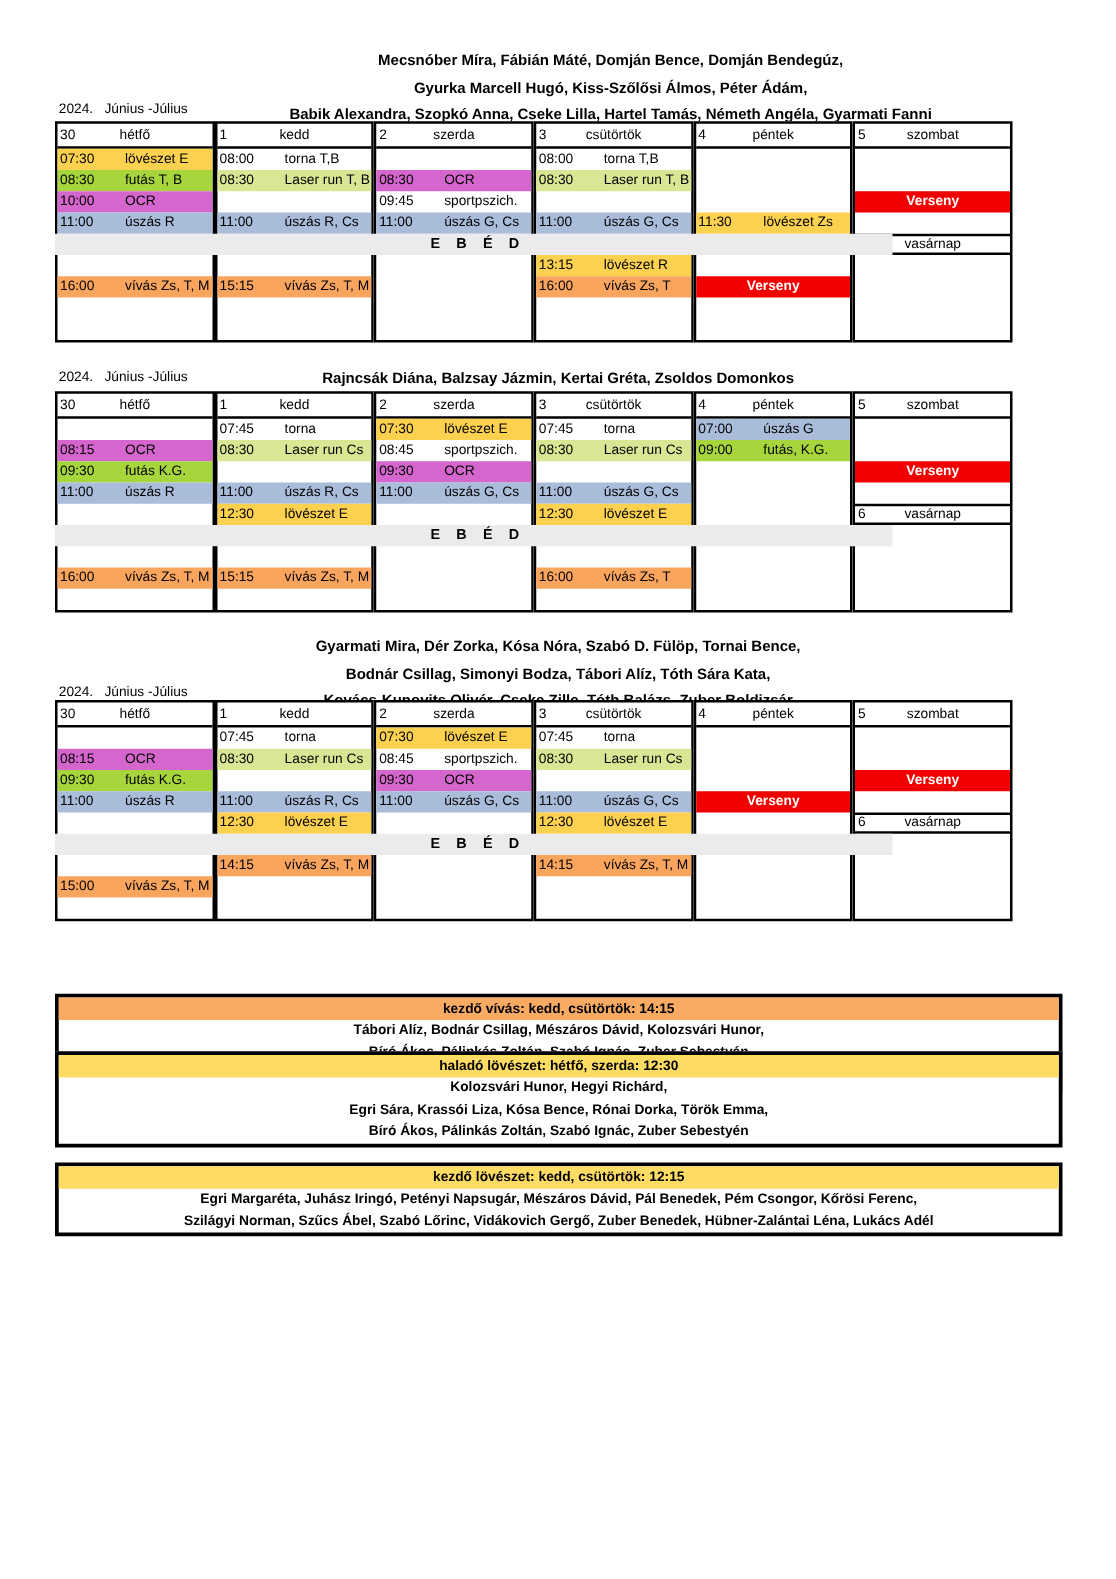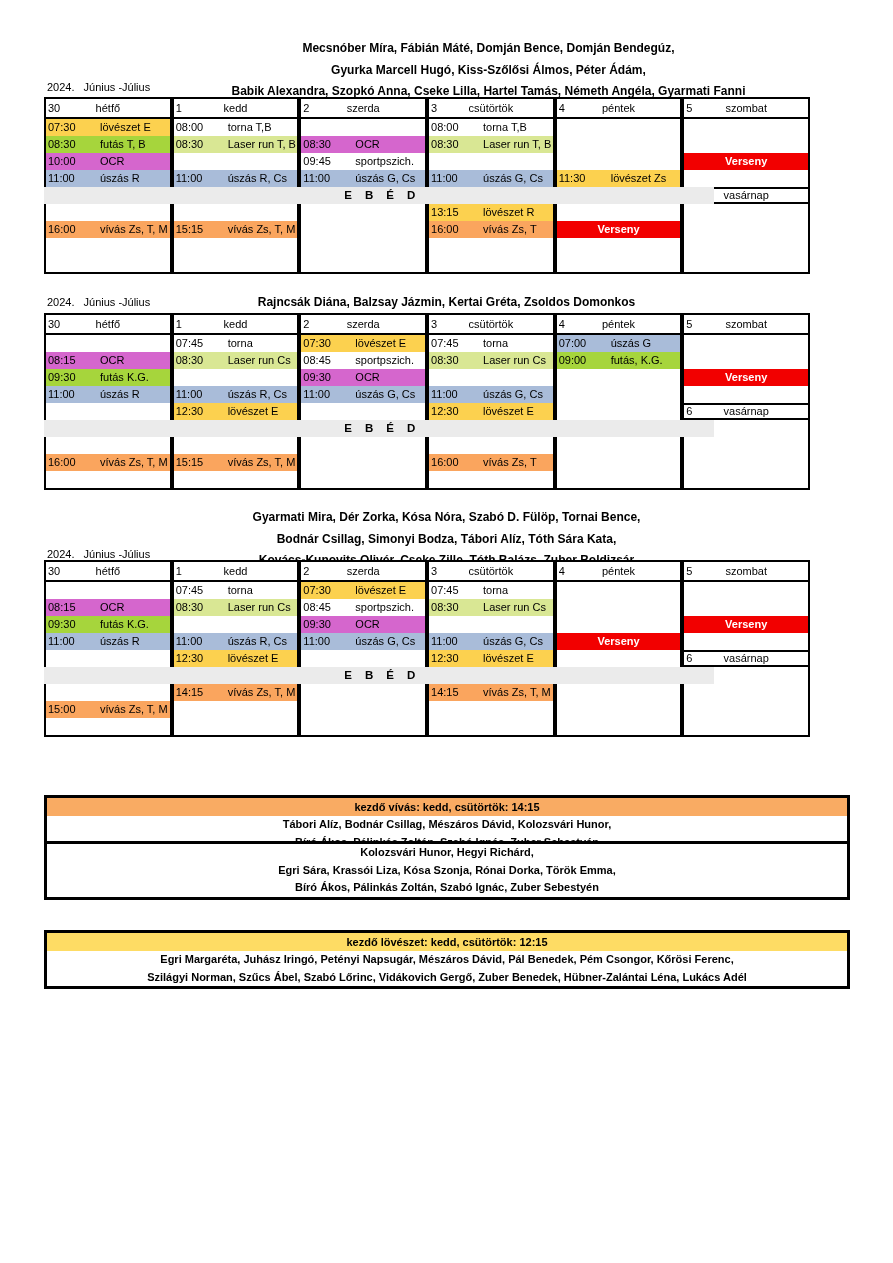--- a/index.html
+++ b/index.html
@@ -524,22 +524,23 @@
         <span>D</span>
       </div>
     </div>
     <div class="box" style="top: 752px; margin-top: 43px;">
       <div class="box-header" style="background: rgb(249, 171, 99);">kezdő vívás: kedd, csütörtök: 14:15</div>
       <div class="box-line">Tábori Alíz, Bodnár Csillag, Mészáros Dávid, Kolozsvári Hunor,</div>
       <div class="box-line">Bíró Ákos, Pálinkás Zoltán, Szabó Ignác, Zuber Sebestyén</div>
       <div class="box-footer" style="background: rgb(242, 161, 115);">Teljesen kezdő vívás 14:00- 15:00</div>
     </div>
     <div class="box" style="top: 841px;">
+      <div class="box-header" style="background: rgb(254, 220, 100);">haladó lövészet: hétfő, szerda: 12:30</div>
       <div class="box-line">Kolozsvári Hunor, Hegyi Richárd,</div>
-      <div class="box-line">Egri Sára, Krassói Liza, Kósa Szonja, Rónai Dorka, Török Emma,</div>
+      <div class="box-line">Egri Sára, Krassói Liza, Kósa Bence, Rónai Dorka, Török Emma,</div>
       <div class="box-line">Bíró Ákos, Pálinkás Zoltán, Szabó Ignác, Zuber Sebestyén</div>
     </div>
     <div class="box" style="top: 930px;">
       <div class="box-header" style="background: rgb(254, 220, 100);">kezdő lövészet: kedd, csütörtök: 12:15</div>
       <div class="box-line">Egri Margaréta, Juhász Iringó, Petényi Napsugár, Mészáros Dávid, Pál Benedek, Pém Csongor, Kőrösi Ferenc,</div>
       <div class="box-line">Szilágyi Norman, Szűcs Ábel, Szabó Lőrinc, Vidákovich Gergő, Zuber Benedek, Hübner-Zalántai Léna, Lukács Adél</div>
     </div>
   </div>
 
 </body></html>

